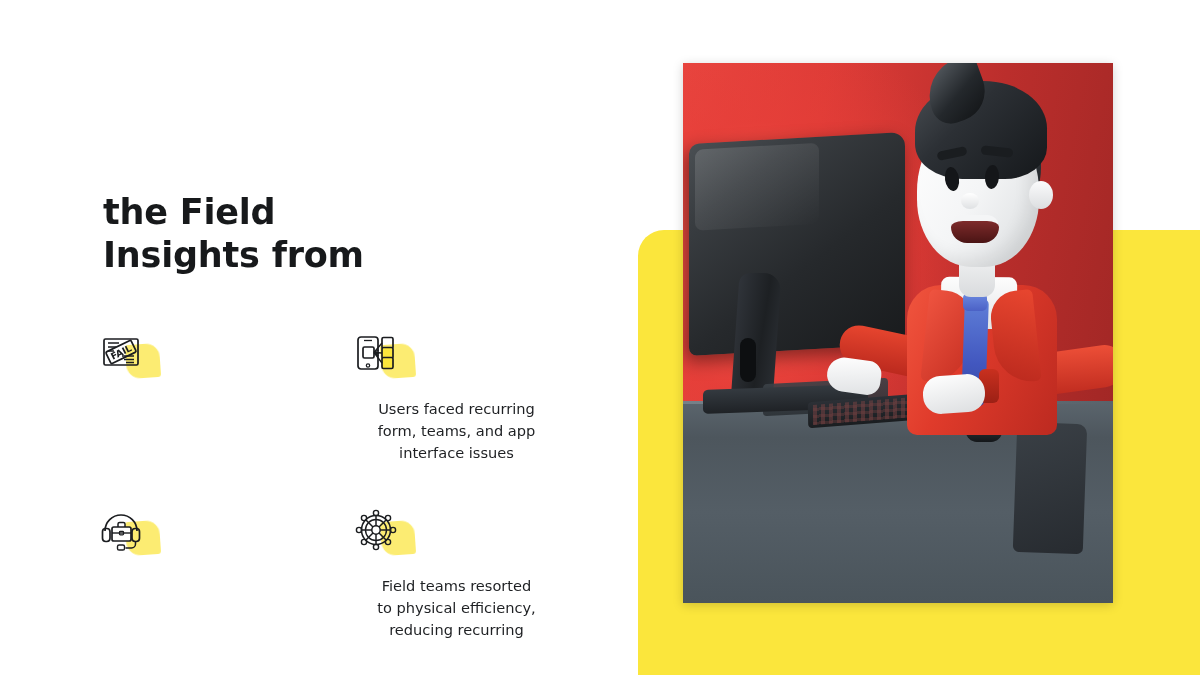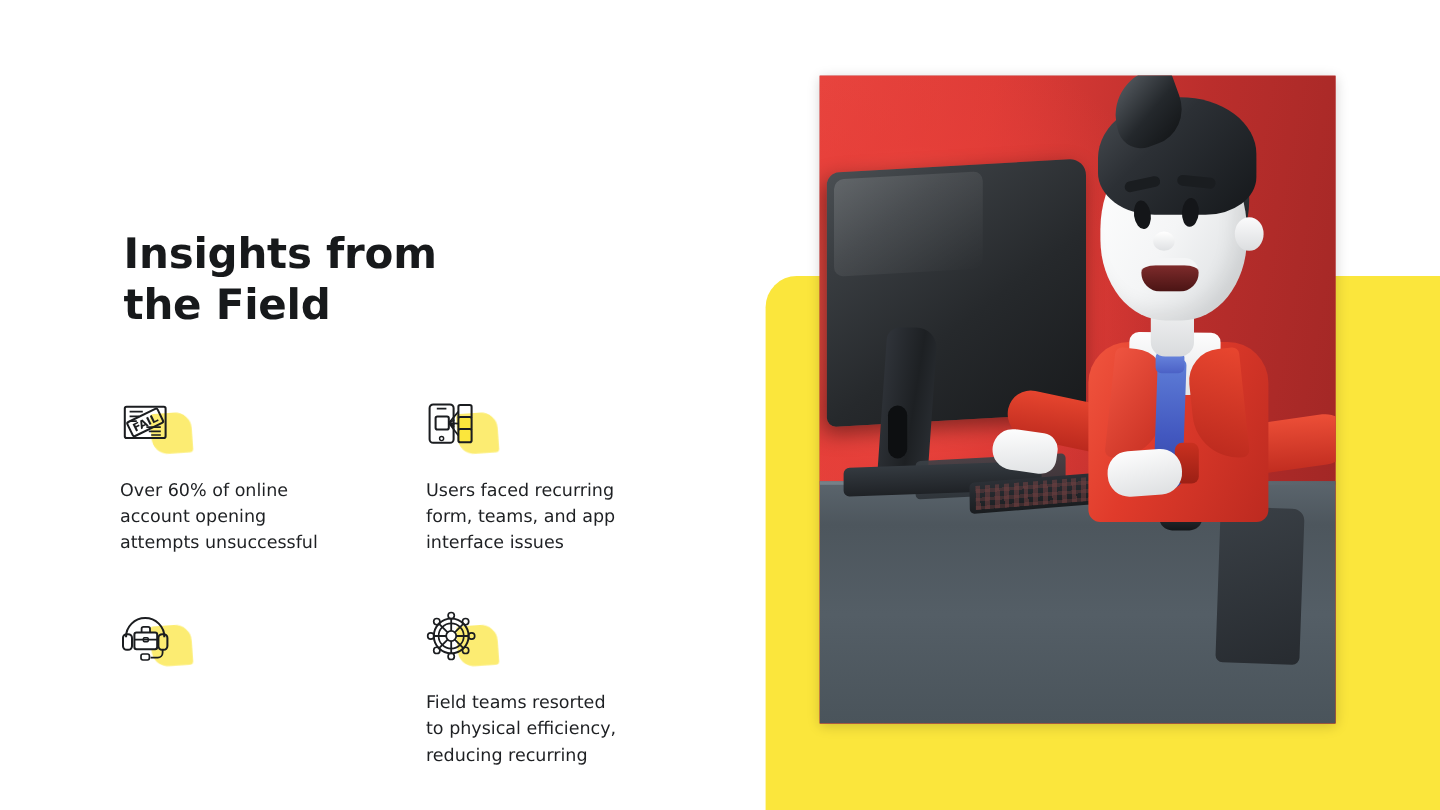--- a/index.html
+++ b/index.html
@@ -224,21 +224,21 @@
     font-size:35px;line-height:1.22;font-weight:bold;
     color:#17191b;letter-spacing:-0.2px;
   }
   .title .ln{display:block;}
 
   .grid{
     position:absolute;left:100px;top:332px;width:470px;
   }
   .grid-row{display:flex;}
   .cell{width:255px;box-sizing:border-box;padding-right:12px;}
-  .cell.right{width:215px;}
+  .cell.right{width:215px;text-align:center;}
   .icon-wrap{
     position:relative;width:60px;height:46px;margin-bottom:20px;
   }
   .icon-blob{
     position:absolute;left:26px;top:12px;width:34px;height:34px;
     background:#FBE63C;opacity:.72;
     border-radius:3px 14px 3px 14px;
     transform:rotate(-4deg);
     filter:blur(0.4px);
   }
@@ -291,45 +291,40 @@
         <div class="ch-nose"></div>
         <div class="ch-mouth"></div>
         <div class="ch-cuff"></div>
         <div class="ch-hand-l"></div>
         <div class="ch-hand-r"></div>
       </div>
     </div>
   </div>
 
   <h1 class="title">
+    <span class="ln">the Field</span>
     <span class="ln">Insights from</span>
-    <span class="ln">the Field</span>
   </h1>
 
   <div class="grid">
 
     <div class="grid-row">
 
       <div class="cell">
         <div class="icon-wrap">
           <div class="icon-blob"></div>
           <svg class="icon-svg" width="46" height="44" viewBox="0 0 46 44" fill="none" stroke="#1b1d20" stroke-width="1.7">
             <rect x="4" y="7" width="34" height="26" rx="1.5"></rect>
             <path d="M8 11 h11 M8 15 h8 M8 19 h6" stroke-width="1.4"></path>
             <path d="M22 24 h12 M24 27.5 h10 M26 30.5 h8" stroke-width="1.4"></path>
             <g transform="rotate(-26 21 20)">
               <rect x="7" y="13.5" width="28" height="13" rx="1.5"></rect>
               <text x="21" y="23.6" font-family="'DejaVu Sans',sans-serif" font-size="9.4" font-weight="bold" fill="#1b1d20" stroke="none" text-anchor="middle">FAIL</text>
             </g>
           </svg>
-        </div>
-        <div class="cell-text">
-          <span>Over 60% of online</span><br>
-          <span>account opening</span><br>
-          <span>attempts unsuccessful</span>
         </div>
       </div>
 
       <div class="cell right">
         <div class="icon-wrap">
           <div class="icon-blob"></div>
           <svg class="icon-svg" width="46" height="44" viewBox="0 0 46 44" fill="none" stroke="#1b1d20" stroke-width="1.7">
             <rect x="3" y="5" width="20" height="32" rx="3"></rect>
             <path d="M9 8.5 h8" stroke-width="1.3"></path>
             <circle cx="13" cy="33.5" r="1.7" stroke-width="1.2"></circle>

